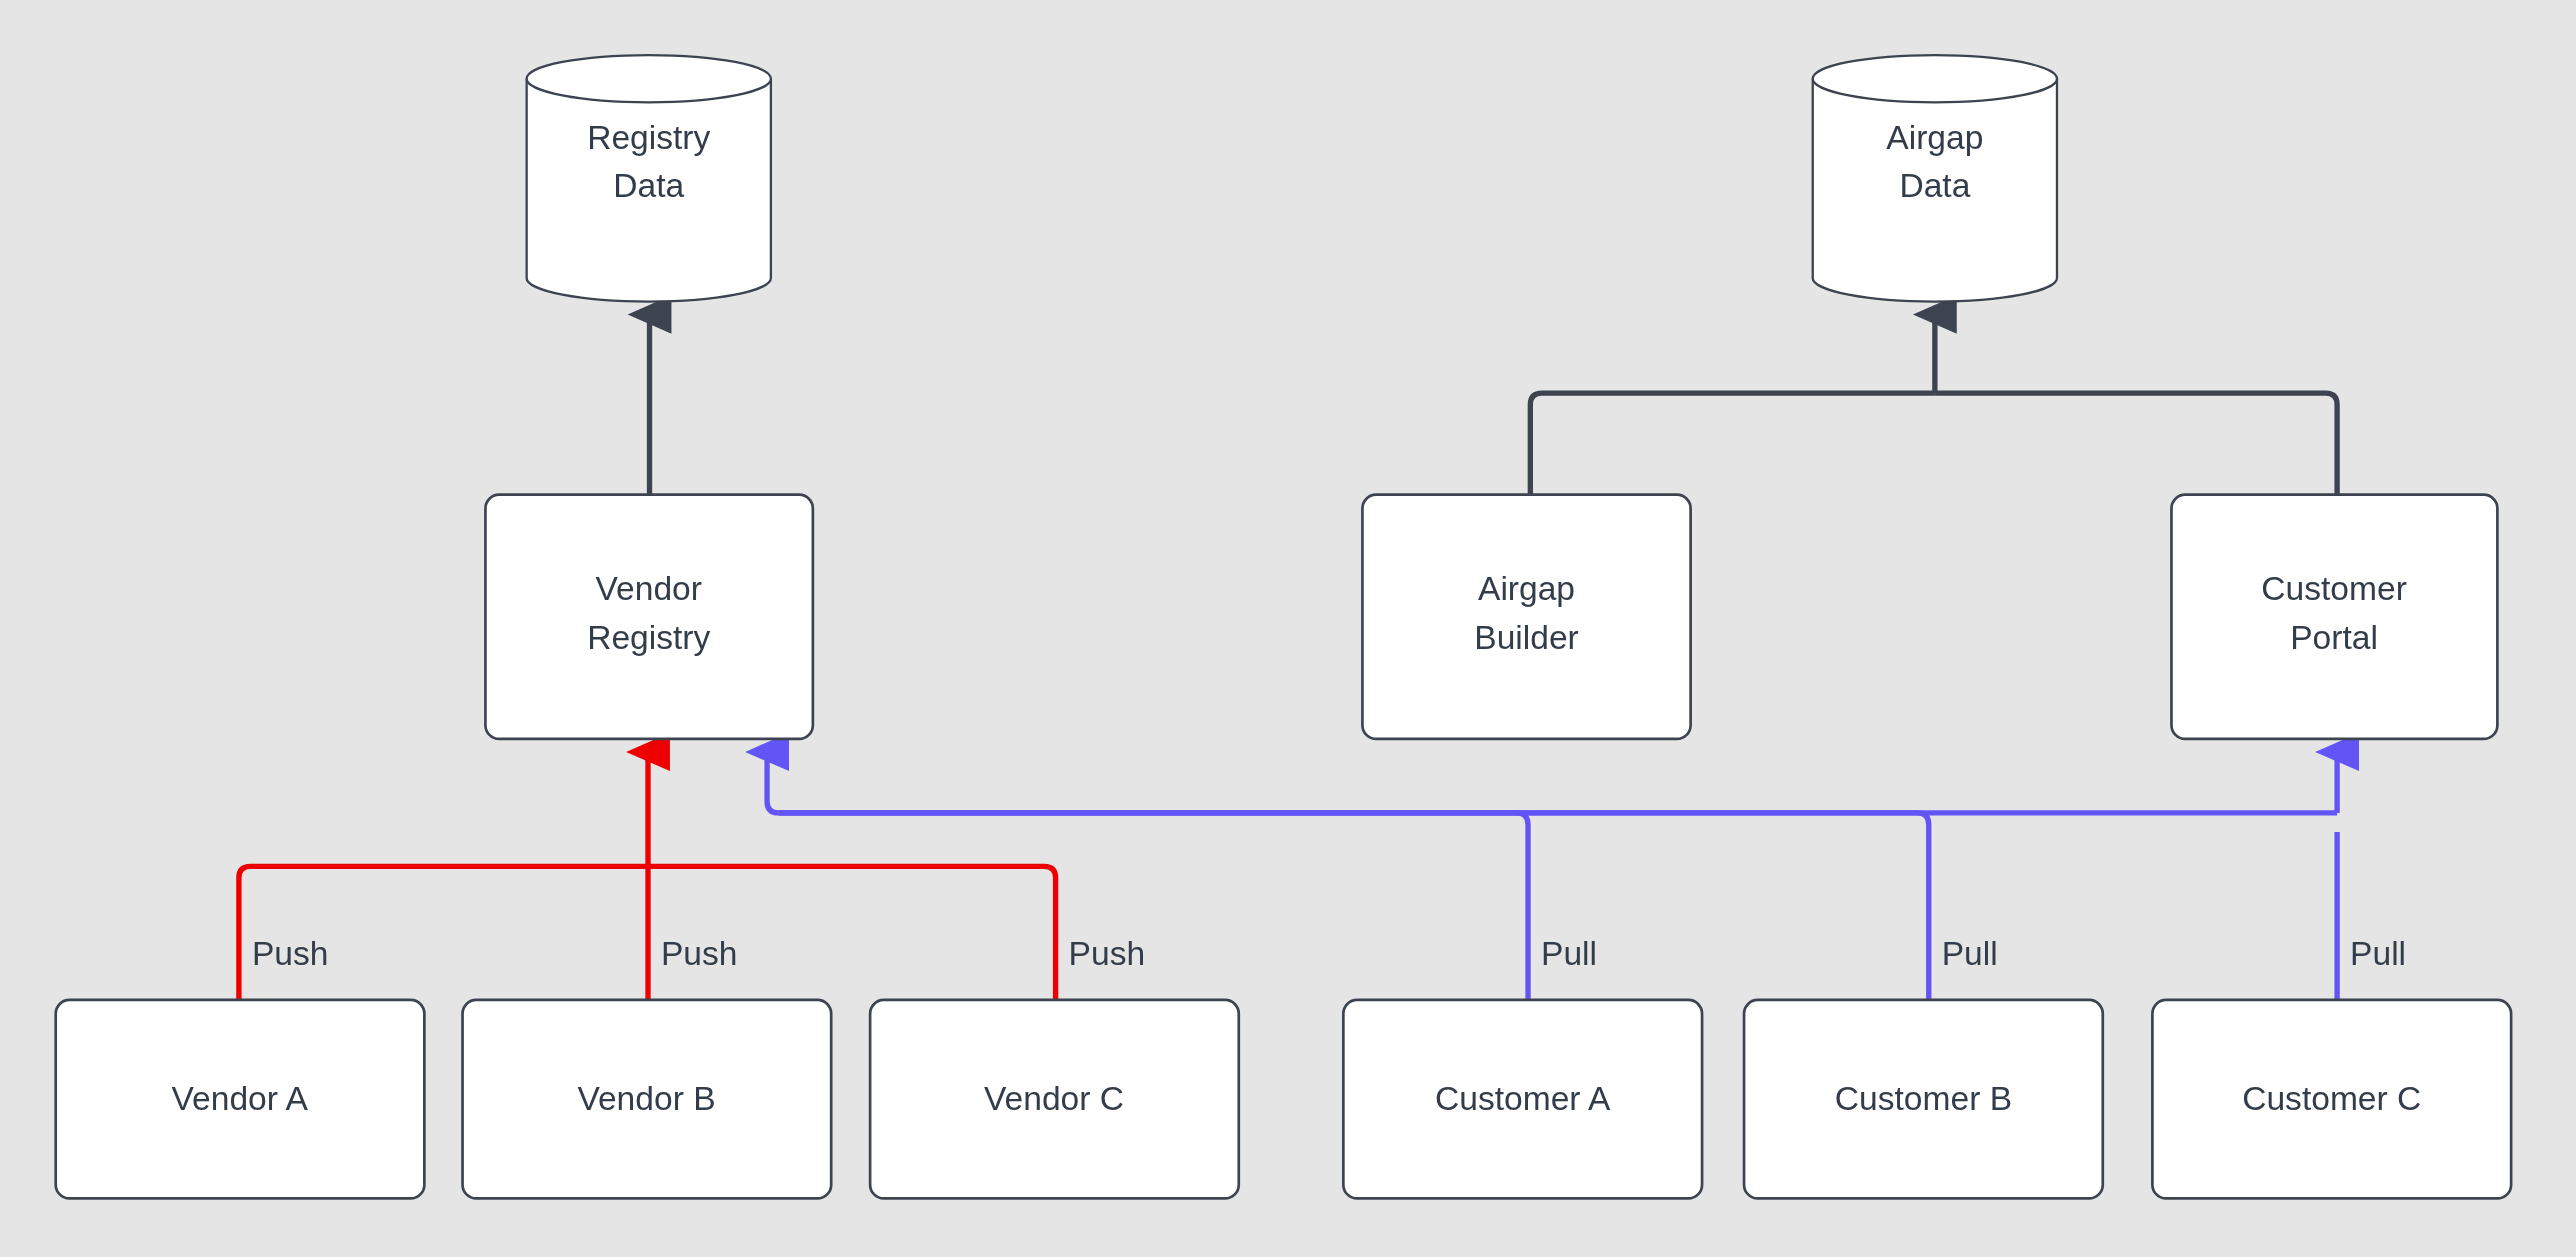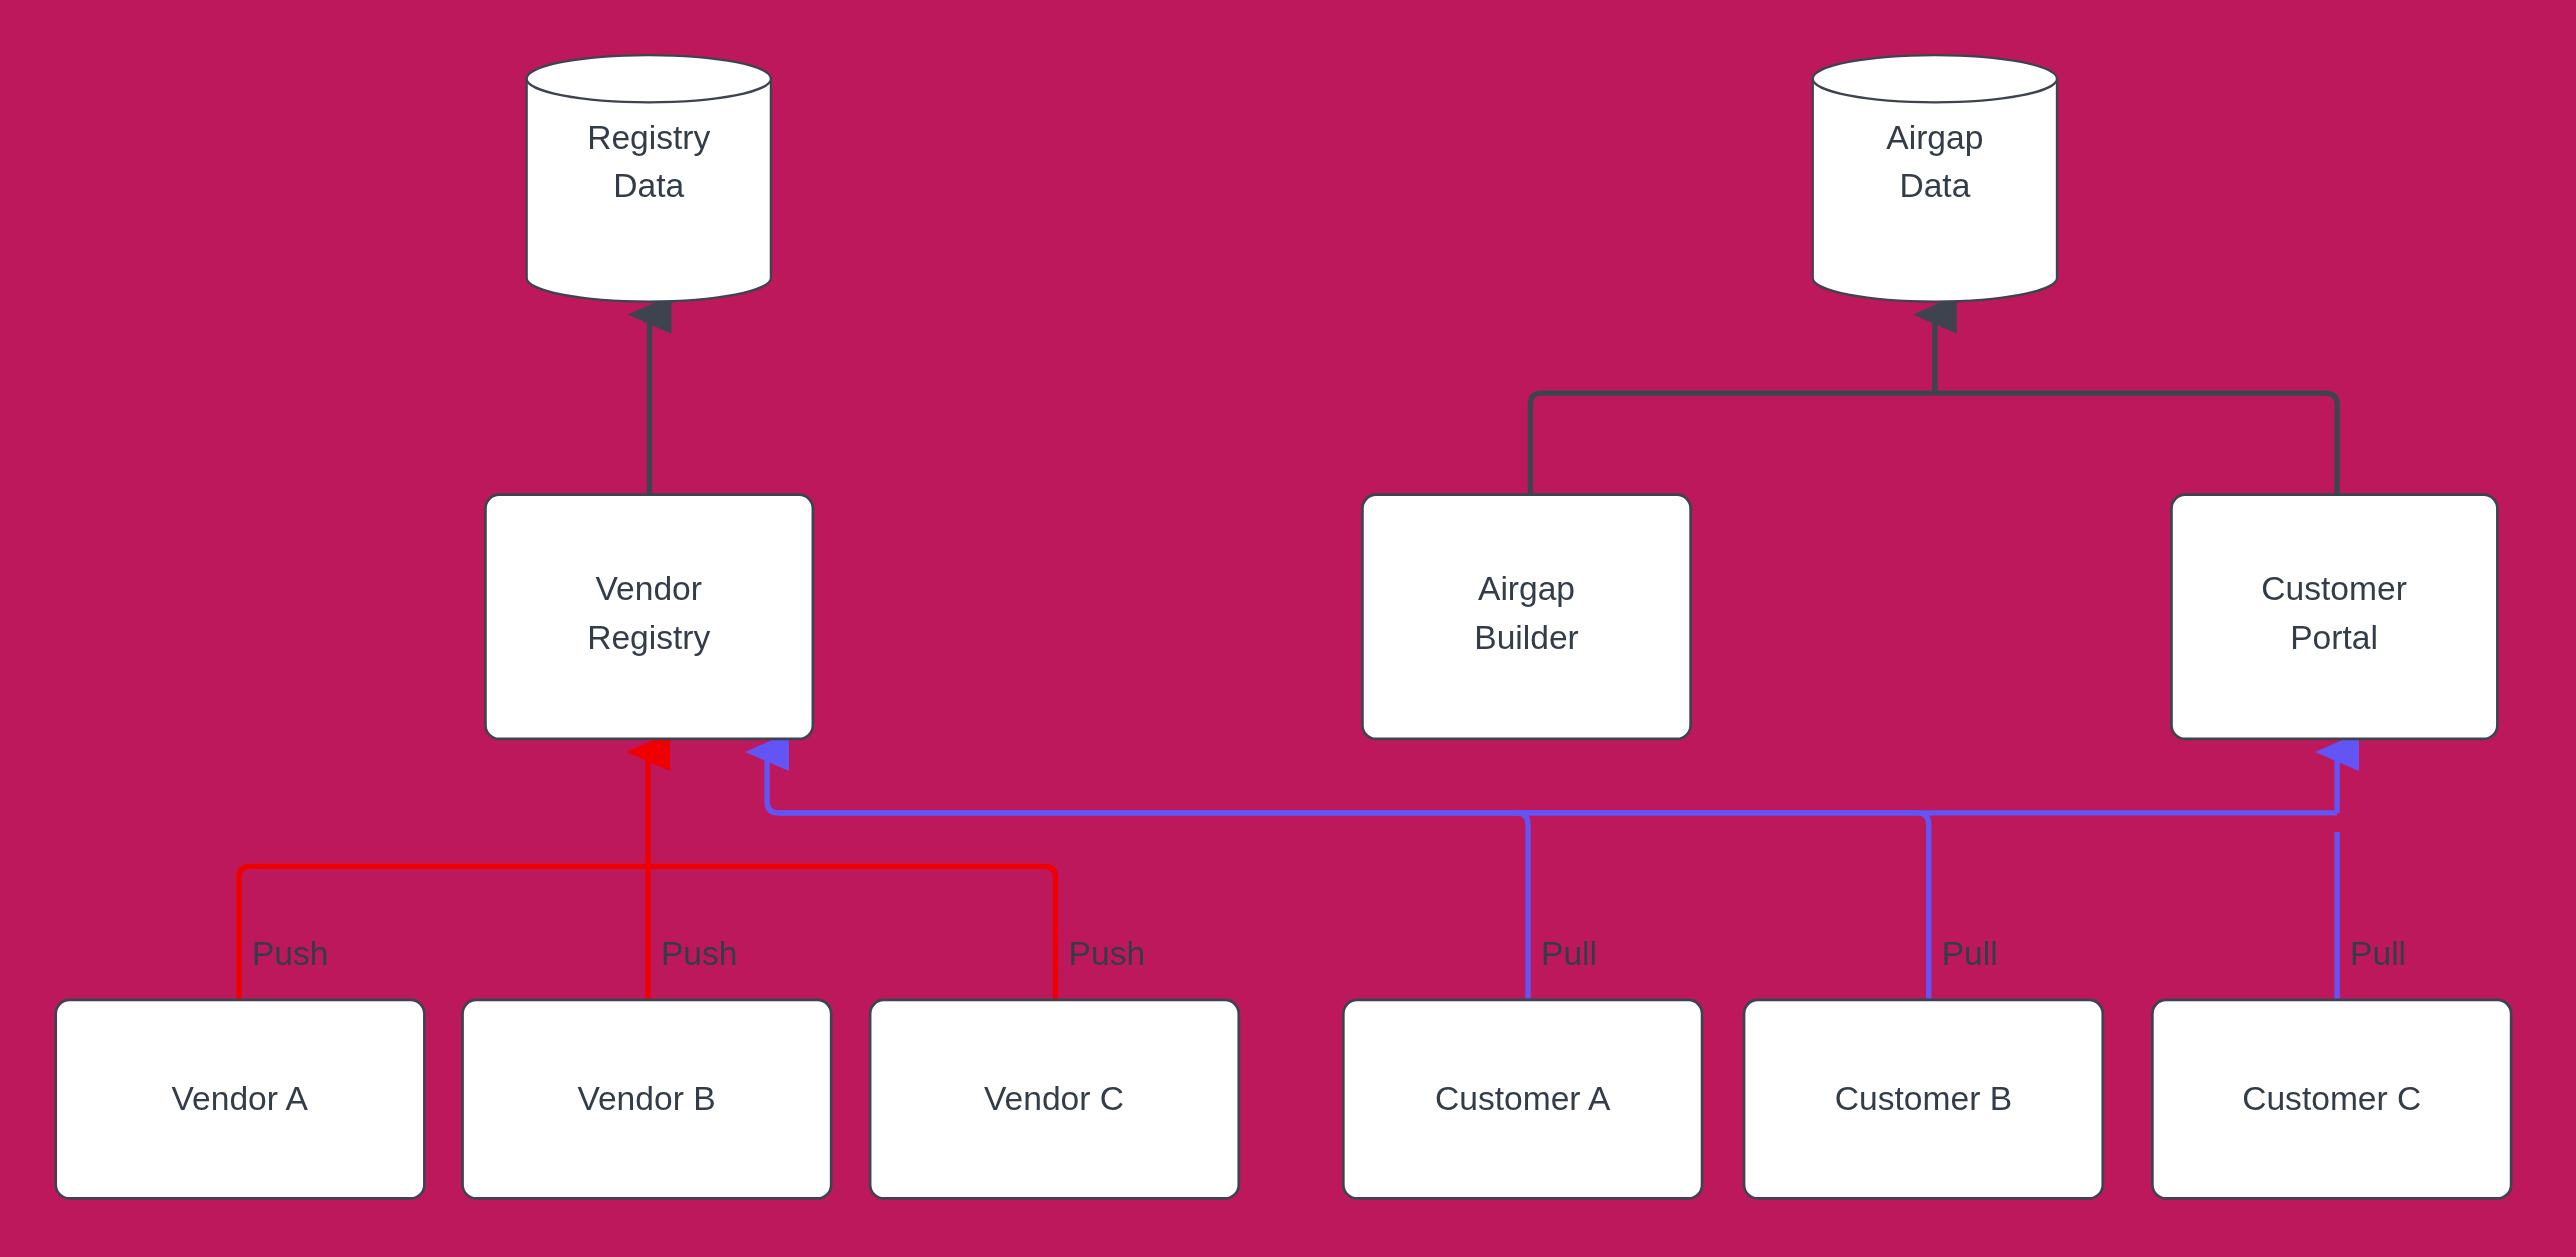--- a/index.html
+++ b/index.html
@@ -7,21 +7,21 @@
     padding: 0;
     background: #ffffff;
   }
   body {
     font-family: "Liberation Sans", sans-serif;
   }
   #canvas {
     position: relative;
     width: 2576px;
     height: 1258px;
-    background: #be185d;
+    background: #e5e5e5;
     overflow: hidden;
   }
   #diagram-svg {
     position: absolute;
     top: 0;
     left: 0;
     width: 2576px;
     height: 1258px;
   }
   .node-label {

